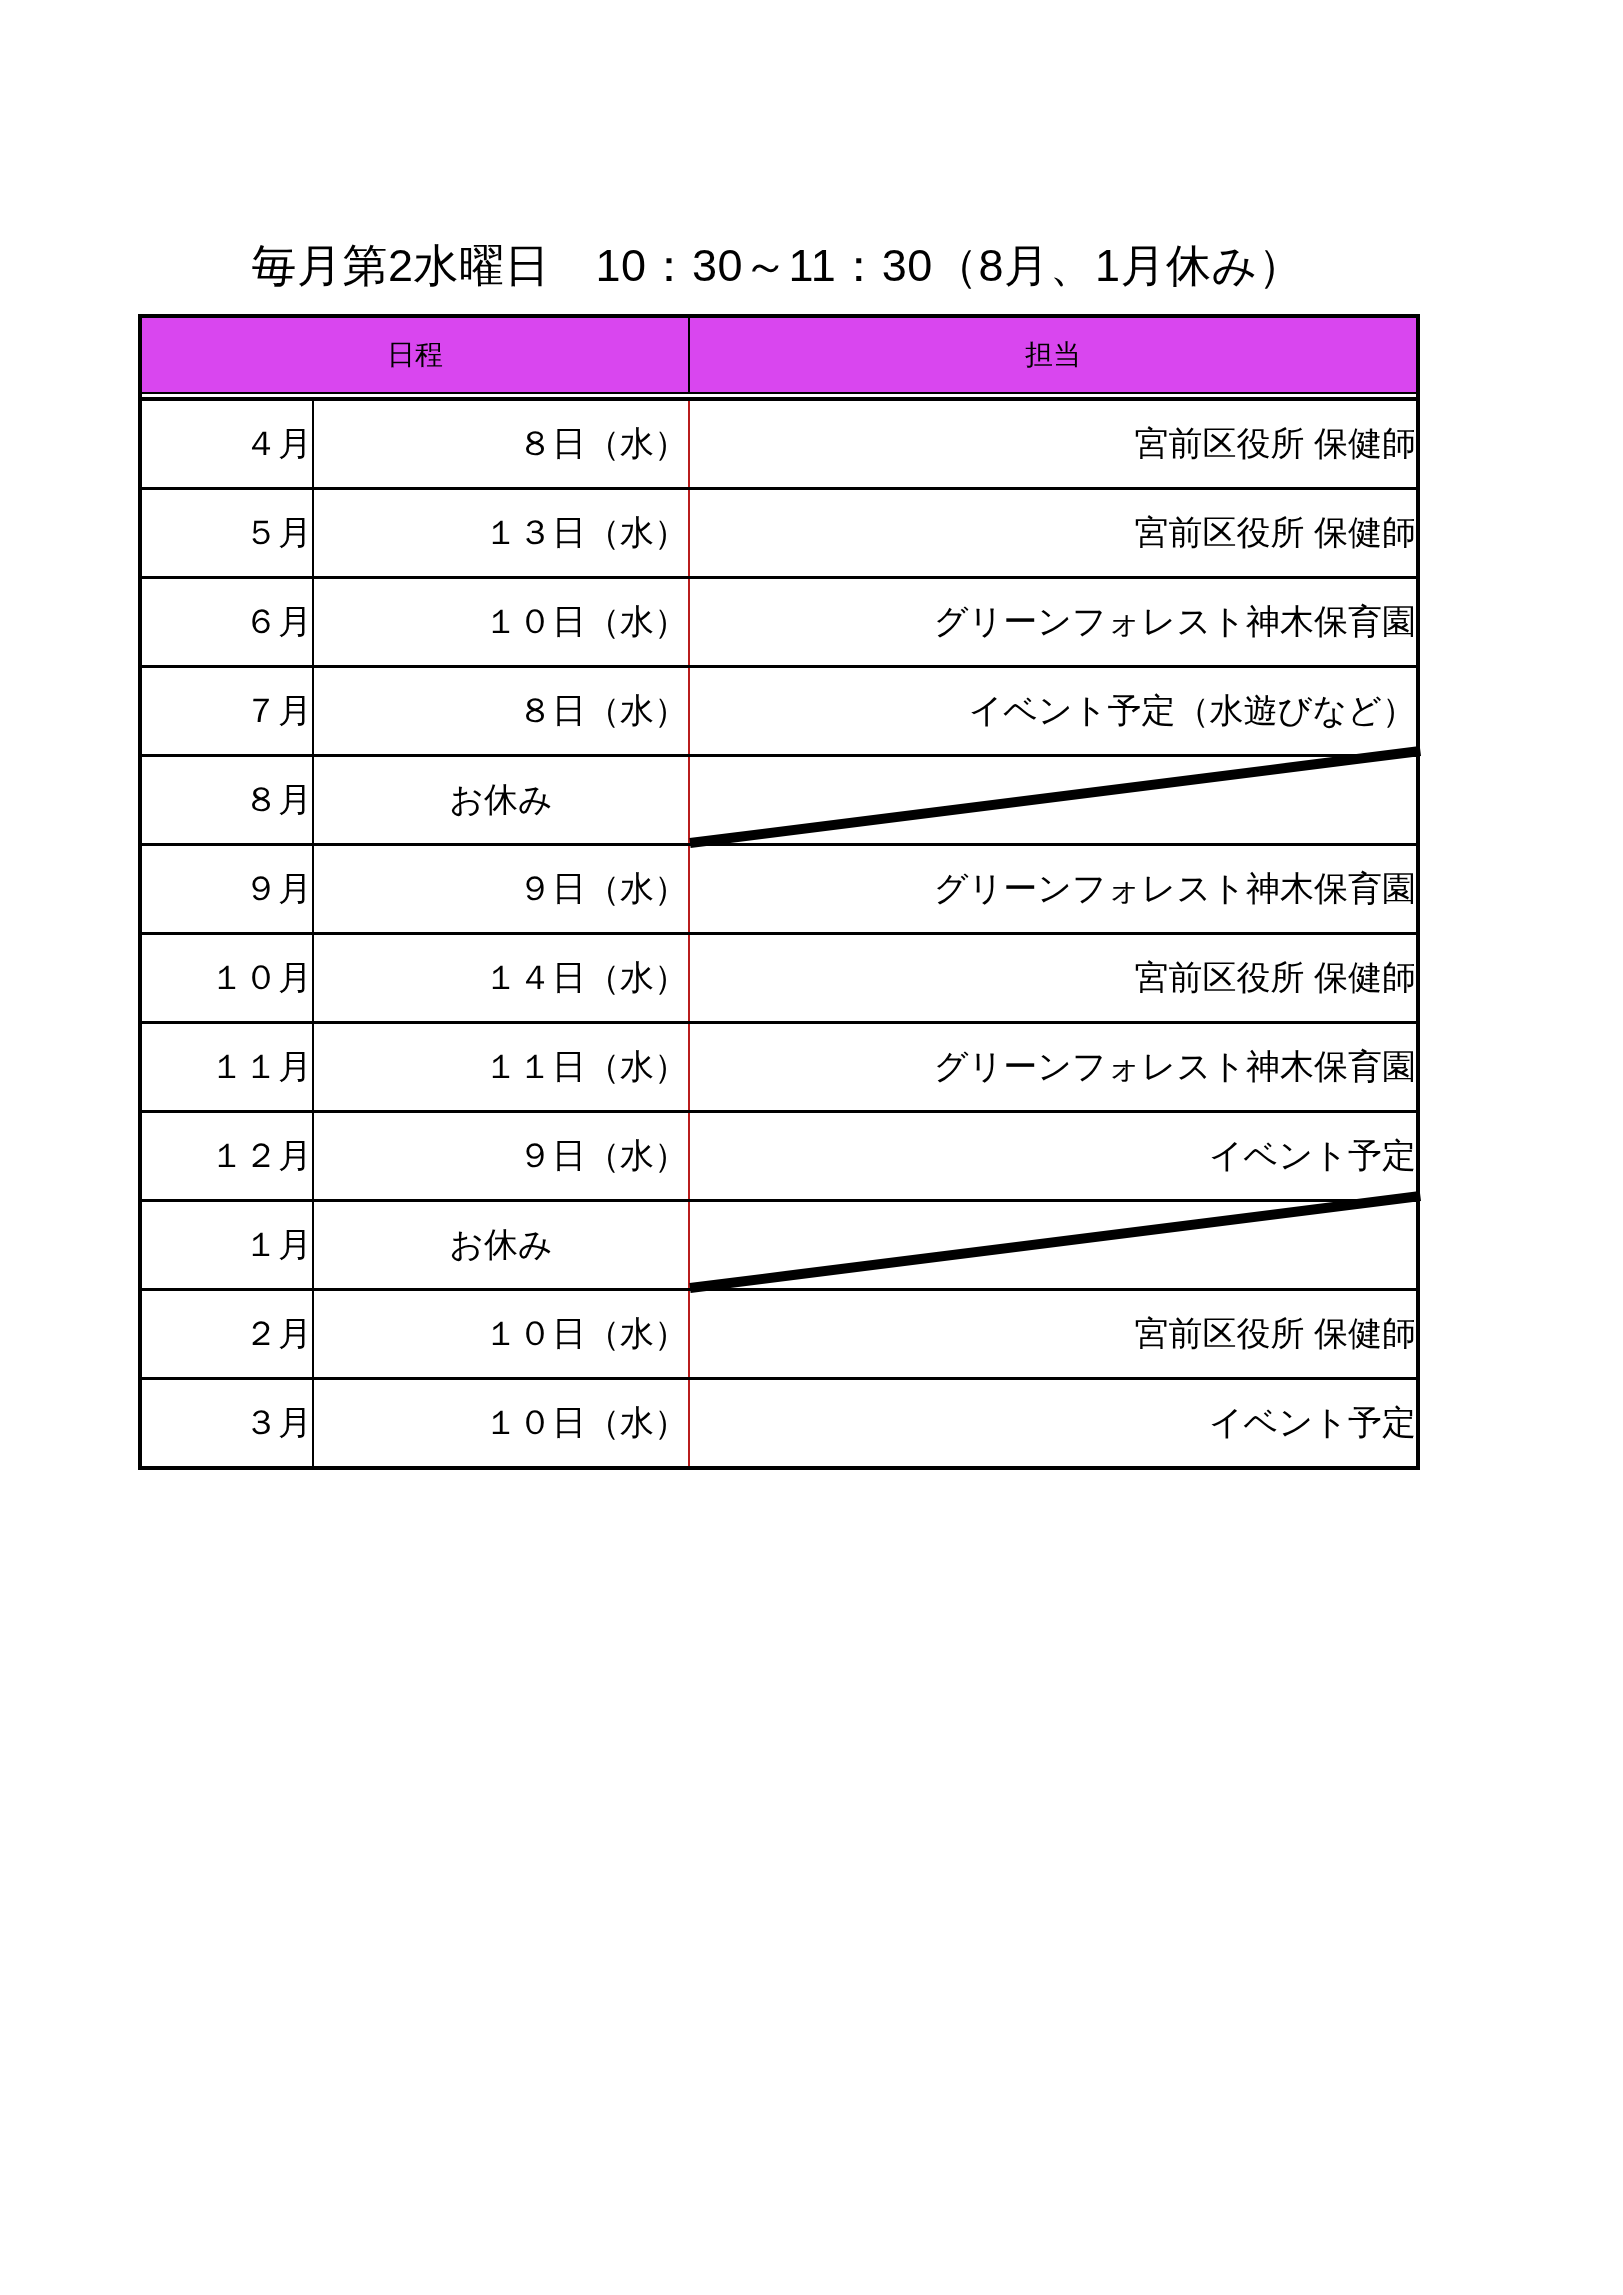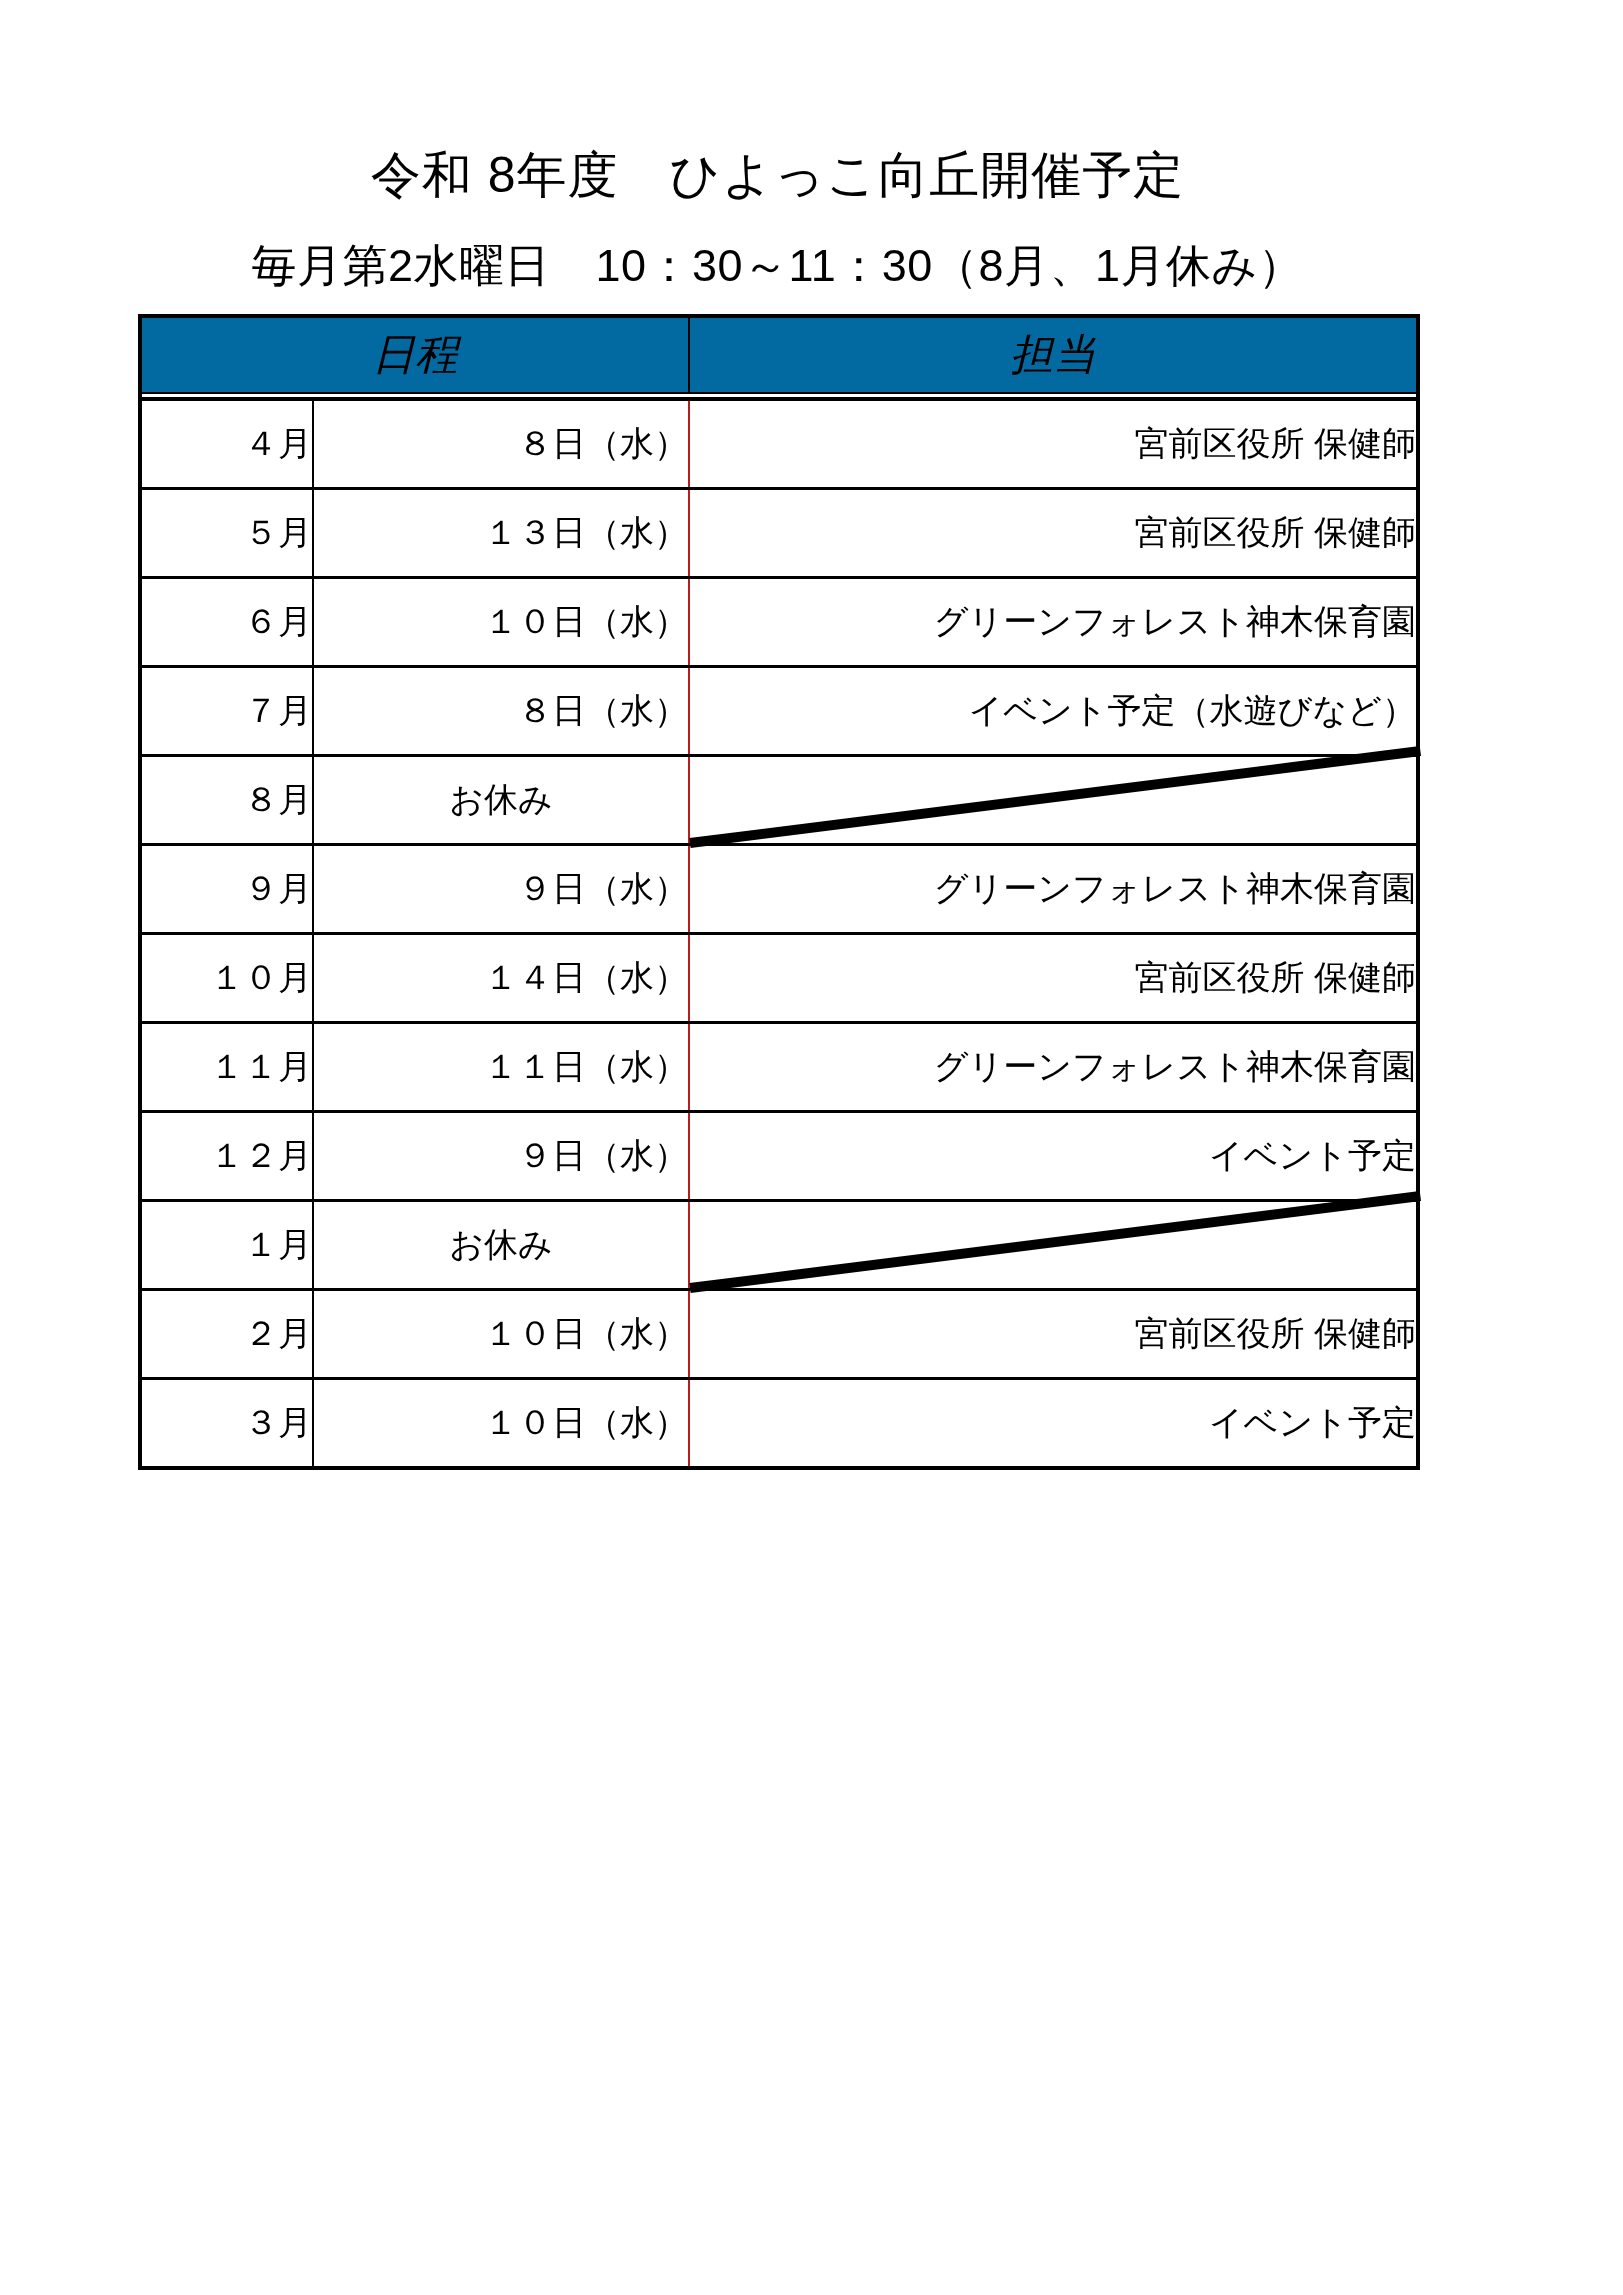--- a/index.html
+++ b/index.html
@@ -38,26 +38,25 @@
     border-collapse: collapse;
     table-layout: fixed;
     border: 4.4px solid #000000;
   }
   col.c-month { width: 173px; }
   col.c-day   { width: 376px; }
   col.c-staff { width: 729px; }
 
   th {
     height: 74px;
-    background: #0369a1;
-    font-size: 43px; font-weight: 400;
+    background: #d946ef;
+    font-size: 28px; font-weight: 400;
     text-align: center; vertical-align: middle;
     border-bottom: 2px solid #000000;
     padding: 0;
-    font-style: italic;
   }
   th.h-schedule { border-right: 2px solid #000000; }
 
   tr.hdr-gap td {
     height: 2.9px; padding: 0;
     background: #ffffff;
     border-bottom: 4.4px solid #000000;
   }
 
   tr.data td {
@@ -93,21 +92,20 @@
   svg.diag line {
     stroke: #000000; stroke-width: 10px;
     vector-effect: non-scaling-stroke;
   }
 </style>
 </head>
 <body>
 
 <div class="page">
 
-  <div class="doc-title">令和 8年度　ひよっこ向丘開催予定</div>
   <div class="doc-subtitle">毎月第2水曜日　10：30～11：30（8月、1月休み）</div>
 
   <table class="schedule">
     <colgroup>
       <col class="c-month">
         <col class="c-day">
         <col class="c-staff">
     </colgroup>
 
     <tbody>

